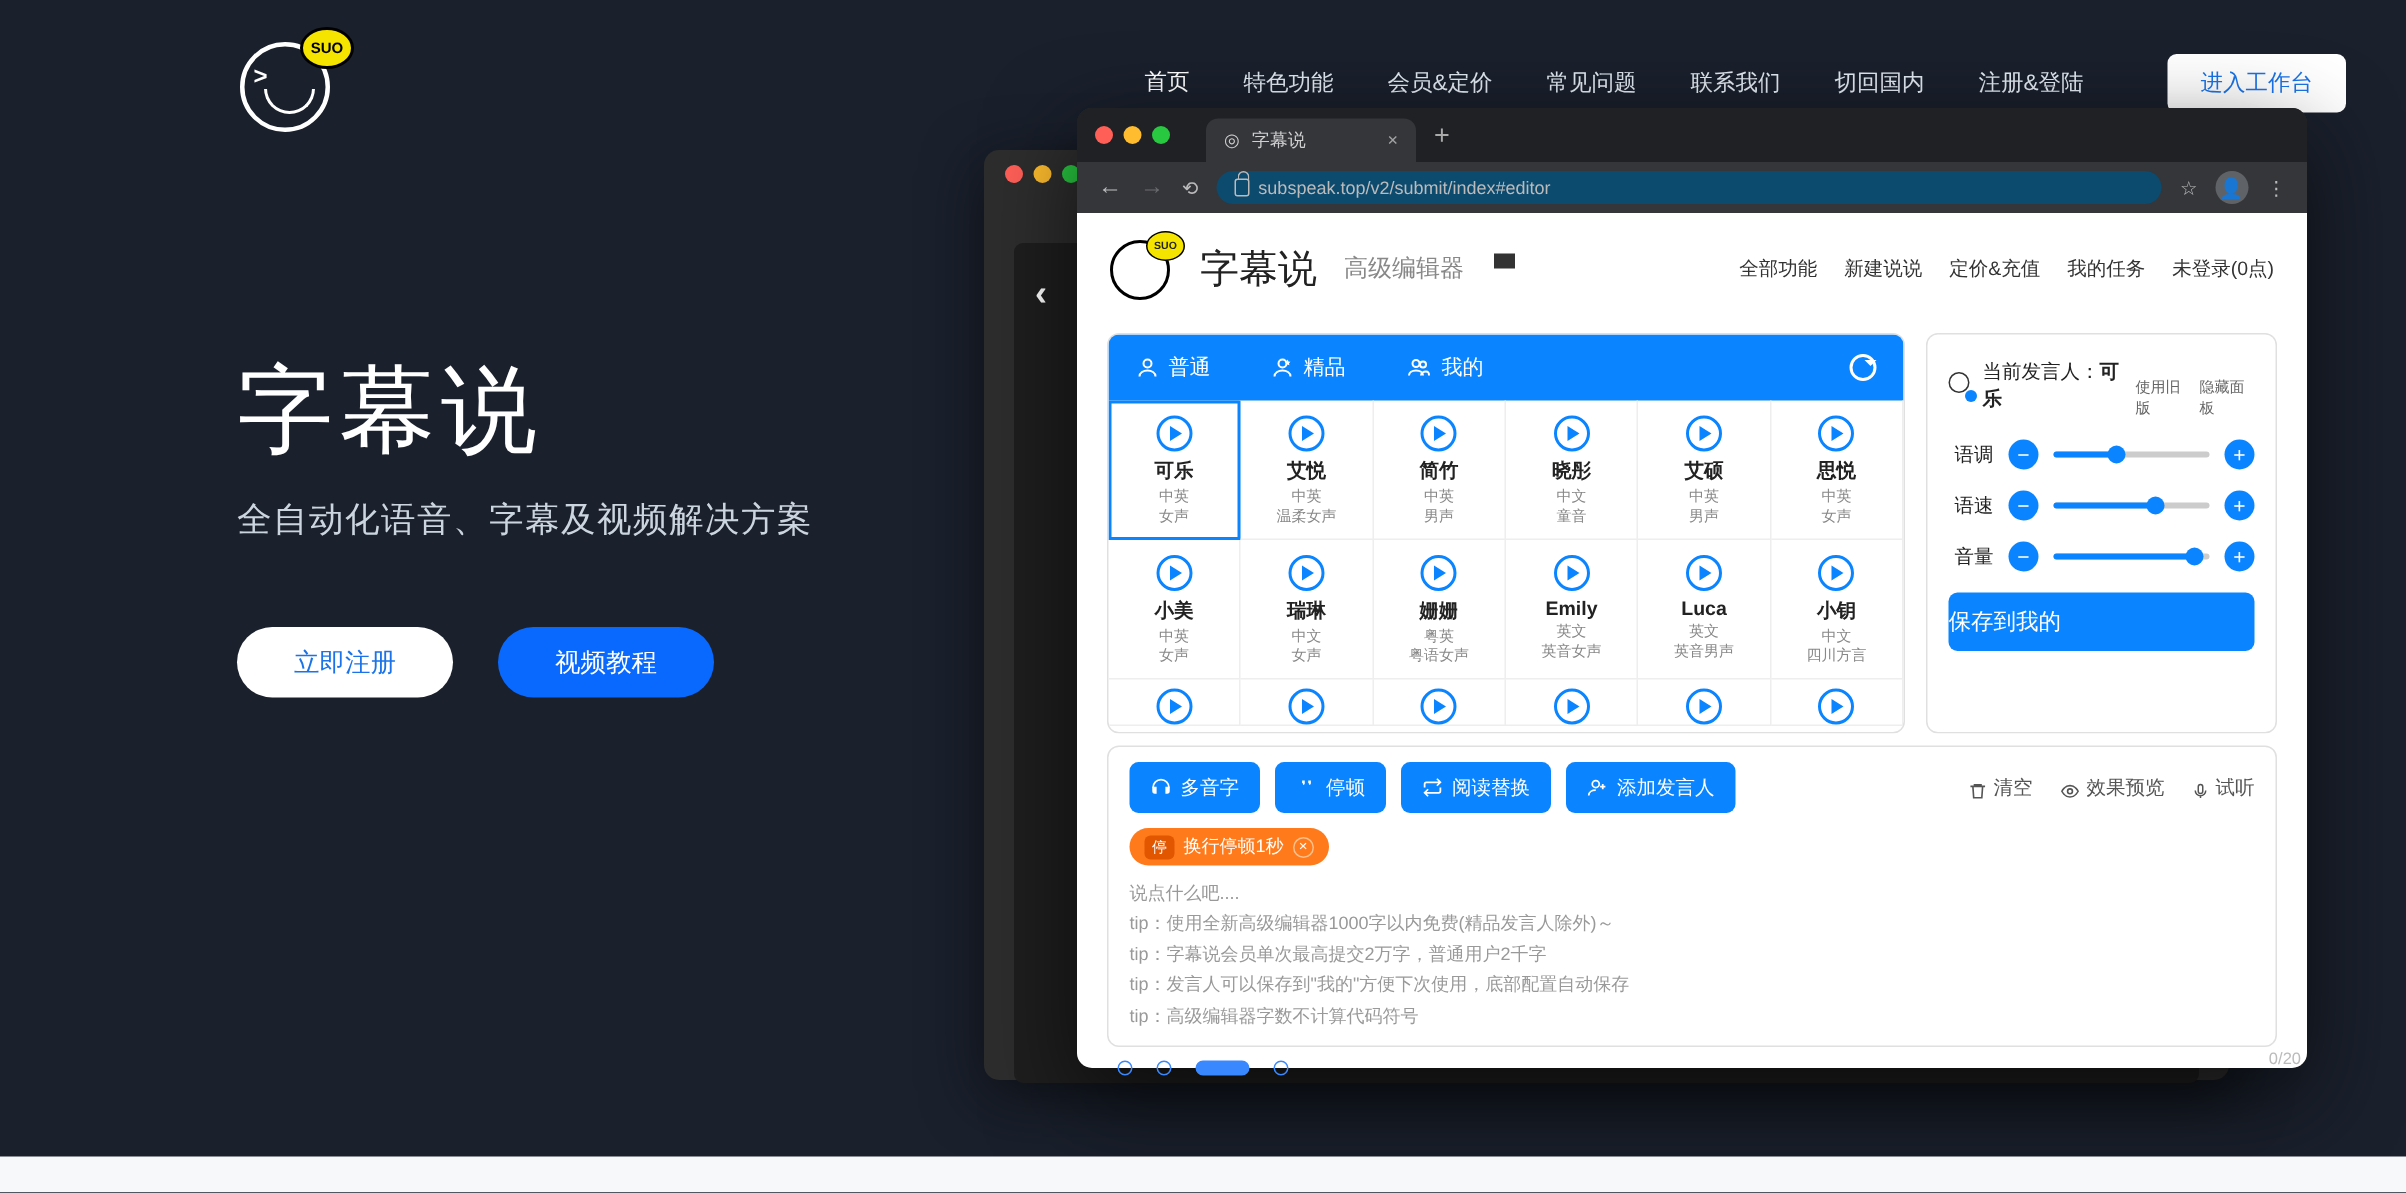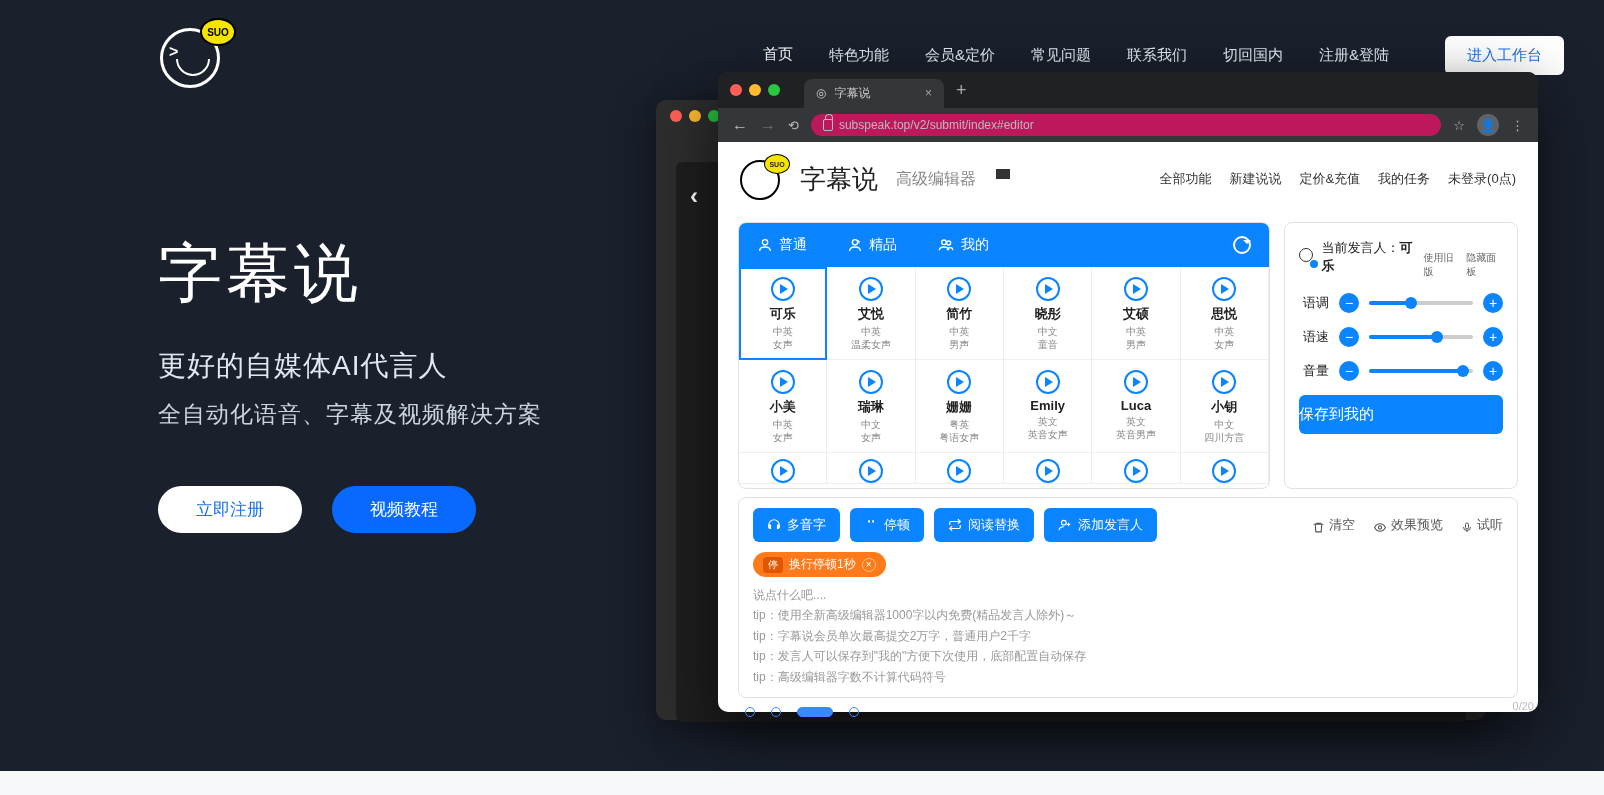--- a/index.html
+++ b/index.html
@@ -37,21 +37,21 @@
 
 
 .front-win { position:absolute; left:718px; top:72px; width:820px; height:640px; background:#2d2d2d; border-radius:10px; box-shadow:0 20px 60px rgba(0,0,0,.6); overflow:hidden; display:flex; flex-direction:column; }
 .tabbar { display:flex; align-items:center; background:#202124; height:36px; padding:0 12px; gap:6px; }
 .tabbar .traffic { display:flex; gap:7px; margin-right:18px; }
 .tab { background:#35363a; color:#d0d0d0; font-size:12px; padding:6px 12px; border-radius:8px 8px 0 0; display:flex; align-items:center; gap:8px; min-width:140px; margin-top:6px; }
 .tab .close { margin-left:auto; opacity:.7; }
 .tab-add { color:#aaa; font-size:18px; margin-left:6px; }
 .addrbar { background:#35363a; height:34px; display:flex; align-items:center; padding:0 14px; gap:12px; color:#bbb; font-size:13px; }
 .addrbar .chev { font-size:16px; }
-.addr { flex:1; display:flex; align-items:center; gap:6px; background:#be185d; border-radius:20px; padding:4px 12px; font-size:12px; }
+.addr { flex:1; display:flex; align-items:center; gap:6px; background:#0c4a6e; border-radius:20px; padding:4px 12px; font-size:12px; }
 .addr .lock{width:10px;height:12px;border:1px solid #bbb;border-radius:2px;position:relative;}
 .addr .lock::before{content:"";position:absolute;width:6px;height:5px;border:1px solid #bbb;border-bottom:none;border-radius:4px 4px 0 0;top:-6px;left:1px;}
 .addrbar .star { margin-left:auto; }
 .addrbar .avatar { width:22px;height:22px;border-radius:50%;background:#5f6368;display:flex;align-items:center;justify-content:center;font-size:13px; }
 
 
 .app { background:#fff; flex:1; display:flex; flex-direction:column; color:#222; overflow:hidden; }
 .app-header { display:flex; align-items:center; padding:14px 22px 12px; gap:14px; }
 .logo-sm { width:46px; height:46px; position:relative; }
 .logo-sm .face{width:40px;height:40px;border:2px solid #000;border-radius:50%;position:absolute;top:4px;}
@@ -131,21 +131,20 @@
     <div class="nav-link">常见问题</div>
     <div class="nav-link">联系我们</div>
     <div class="nav-link">切回国内</div>
     <div class="nav-link">注册&amp;登陆</div>
     <div class="nav-cta">进入工作台</div>
   </div>
 </div>
 
 <div class="hero">
   <h1>字幕说</h1>
-  <div class="sub">更好的自媒体AI代言人</div>
   <div class="sub2">全自动化语音、字幕及视频解决方案</div>
   <div class="hero-btns">
     <div class="btn-round btn-white">立即注册</div>
     <div class="btn-round btn-blue">视频教程</div>
   </div>
 </div>
 
 <div class="back-win">
   <div class="traffic">
       <span class="t-red"></span>

